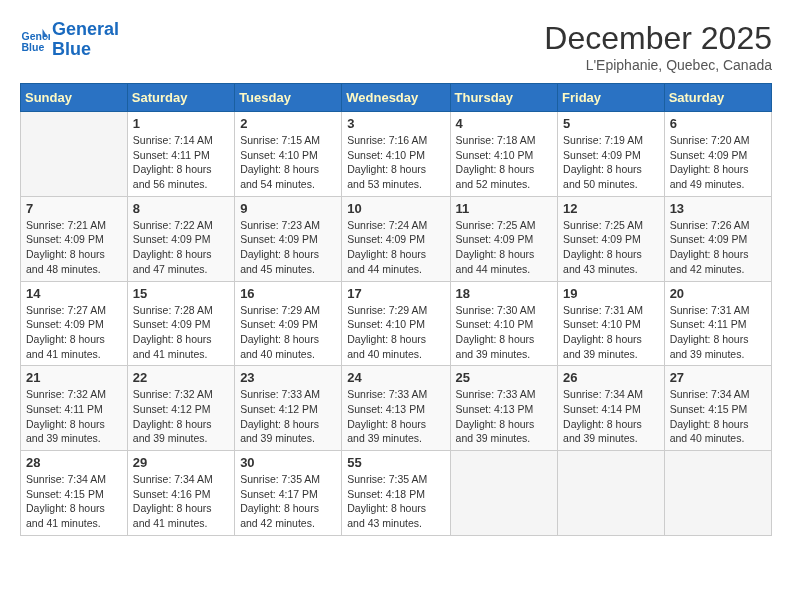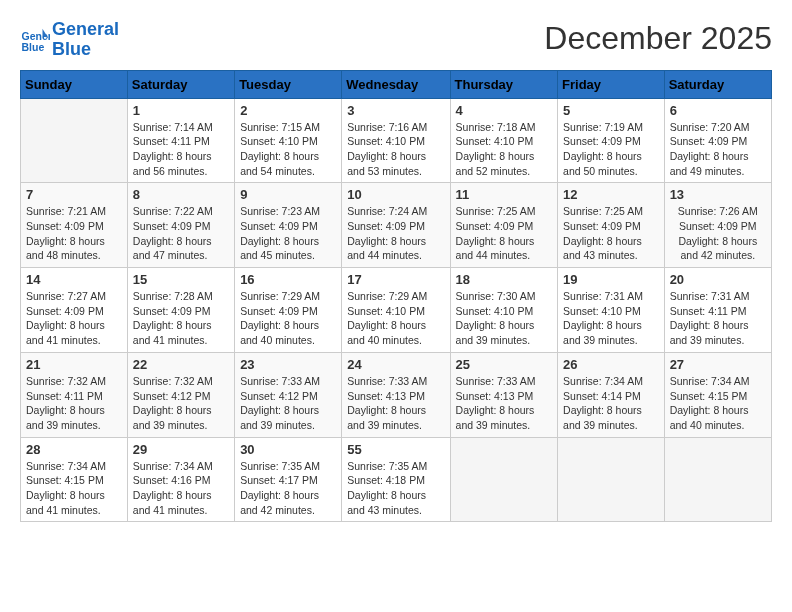--- a/index.html
+++ b/index.html
@@ -37,21 +37,21 @@
       font-size: 14px;
       color: #555;
     }
     .calendar {
       width: 100%;
       border-collapse: collapse;
       border: 1px solid #ccc;
     }
     .calendar th {
       background-color: #2a72c3;
-      color: #000000;
+      color: #fef9c3;
       padding: 6px 4px;
       text-align: left;
       font-size: 13px;
       border: 1px solid #1a5fa0;
     }
     .calendar td {
       border: 1px solid #ccc;
       vertical-align: top;
       padding: 4px 5px;
       width: 110px;
@@ -89,20 +89,21 @@
     </svg>
     <div>
       <div style="font-size:18px;font-weight:bold;color:#333;line-height:1.1;">
         <span style="color:#1a6abf;">General</span>
       </div>
       <div style="font-size:18px;font-weight:bold;color:#1a6abf;line-height:1.1;">Blue</div>
     </div>
   </div>
   <div class="title-area">
     <div class="month-title">December 2025</div>
+    <div class="location-title">L'Epiphanie, Quebec, Canada</div>
   </div>
 </div>
 
 <table class="calendar">
   <thead>
     <tr id="header-row">
         <th>Sunday</th>
         <th>Saturday</th>
         <th>Tuesday</th>
         <th>Wednesday</th>
@@ -195,21 +196,21 @@
         </td>
         <td>
           <span class="day-num">12</span>
           <div class="day-info" style="white-space: pre-line;">Sunrise: 7:25 AM
 Sunset: 4:09 PM
 Daylight: 8 hours
 and 43 minutes.</div>
         </td>
         <td>
           <span class="day-num">13</span>
-          <div class="day-info" style="white-space: pre-line; text-align: center;">Sunrise: 7:26 AM
+          <div class="day-info" style="white-space: pre-line;">Sunrise: 7:26 AM
 Sunset: 4:09 PM
 Daylight: 8 hours
 and 42 minutes.</div>
         </td>
       </tr>
       <tr>
         <td>
           <span class="day-num">14</span>
           <div class="day-info" style="white-space: pre-line;">Sunrise: 7:27 AM
 Sunset: 4:09 PM

